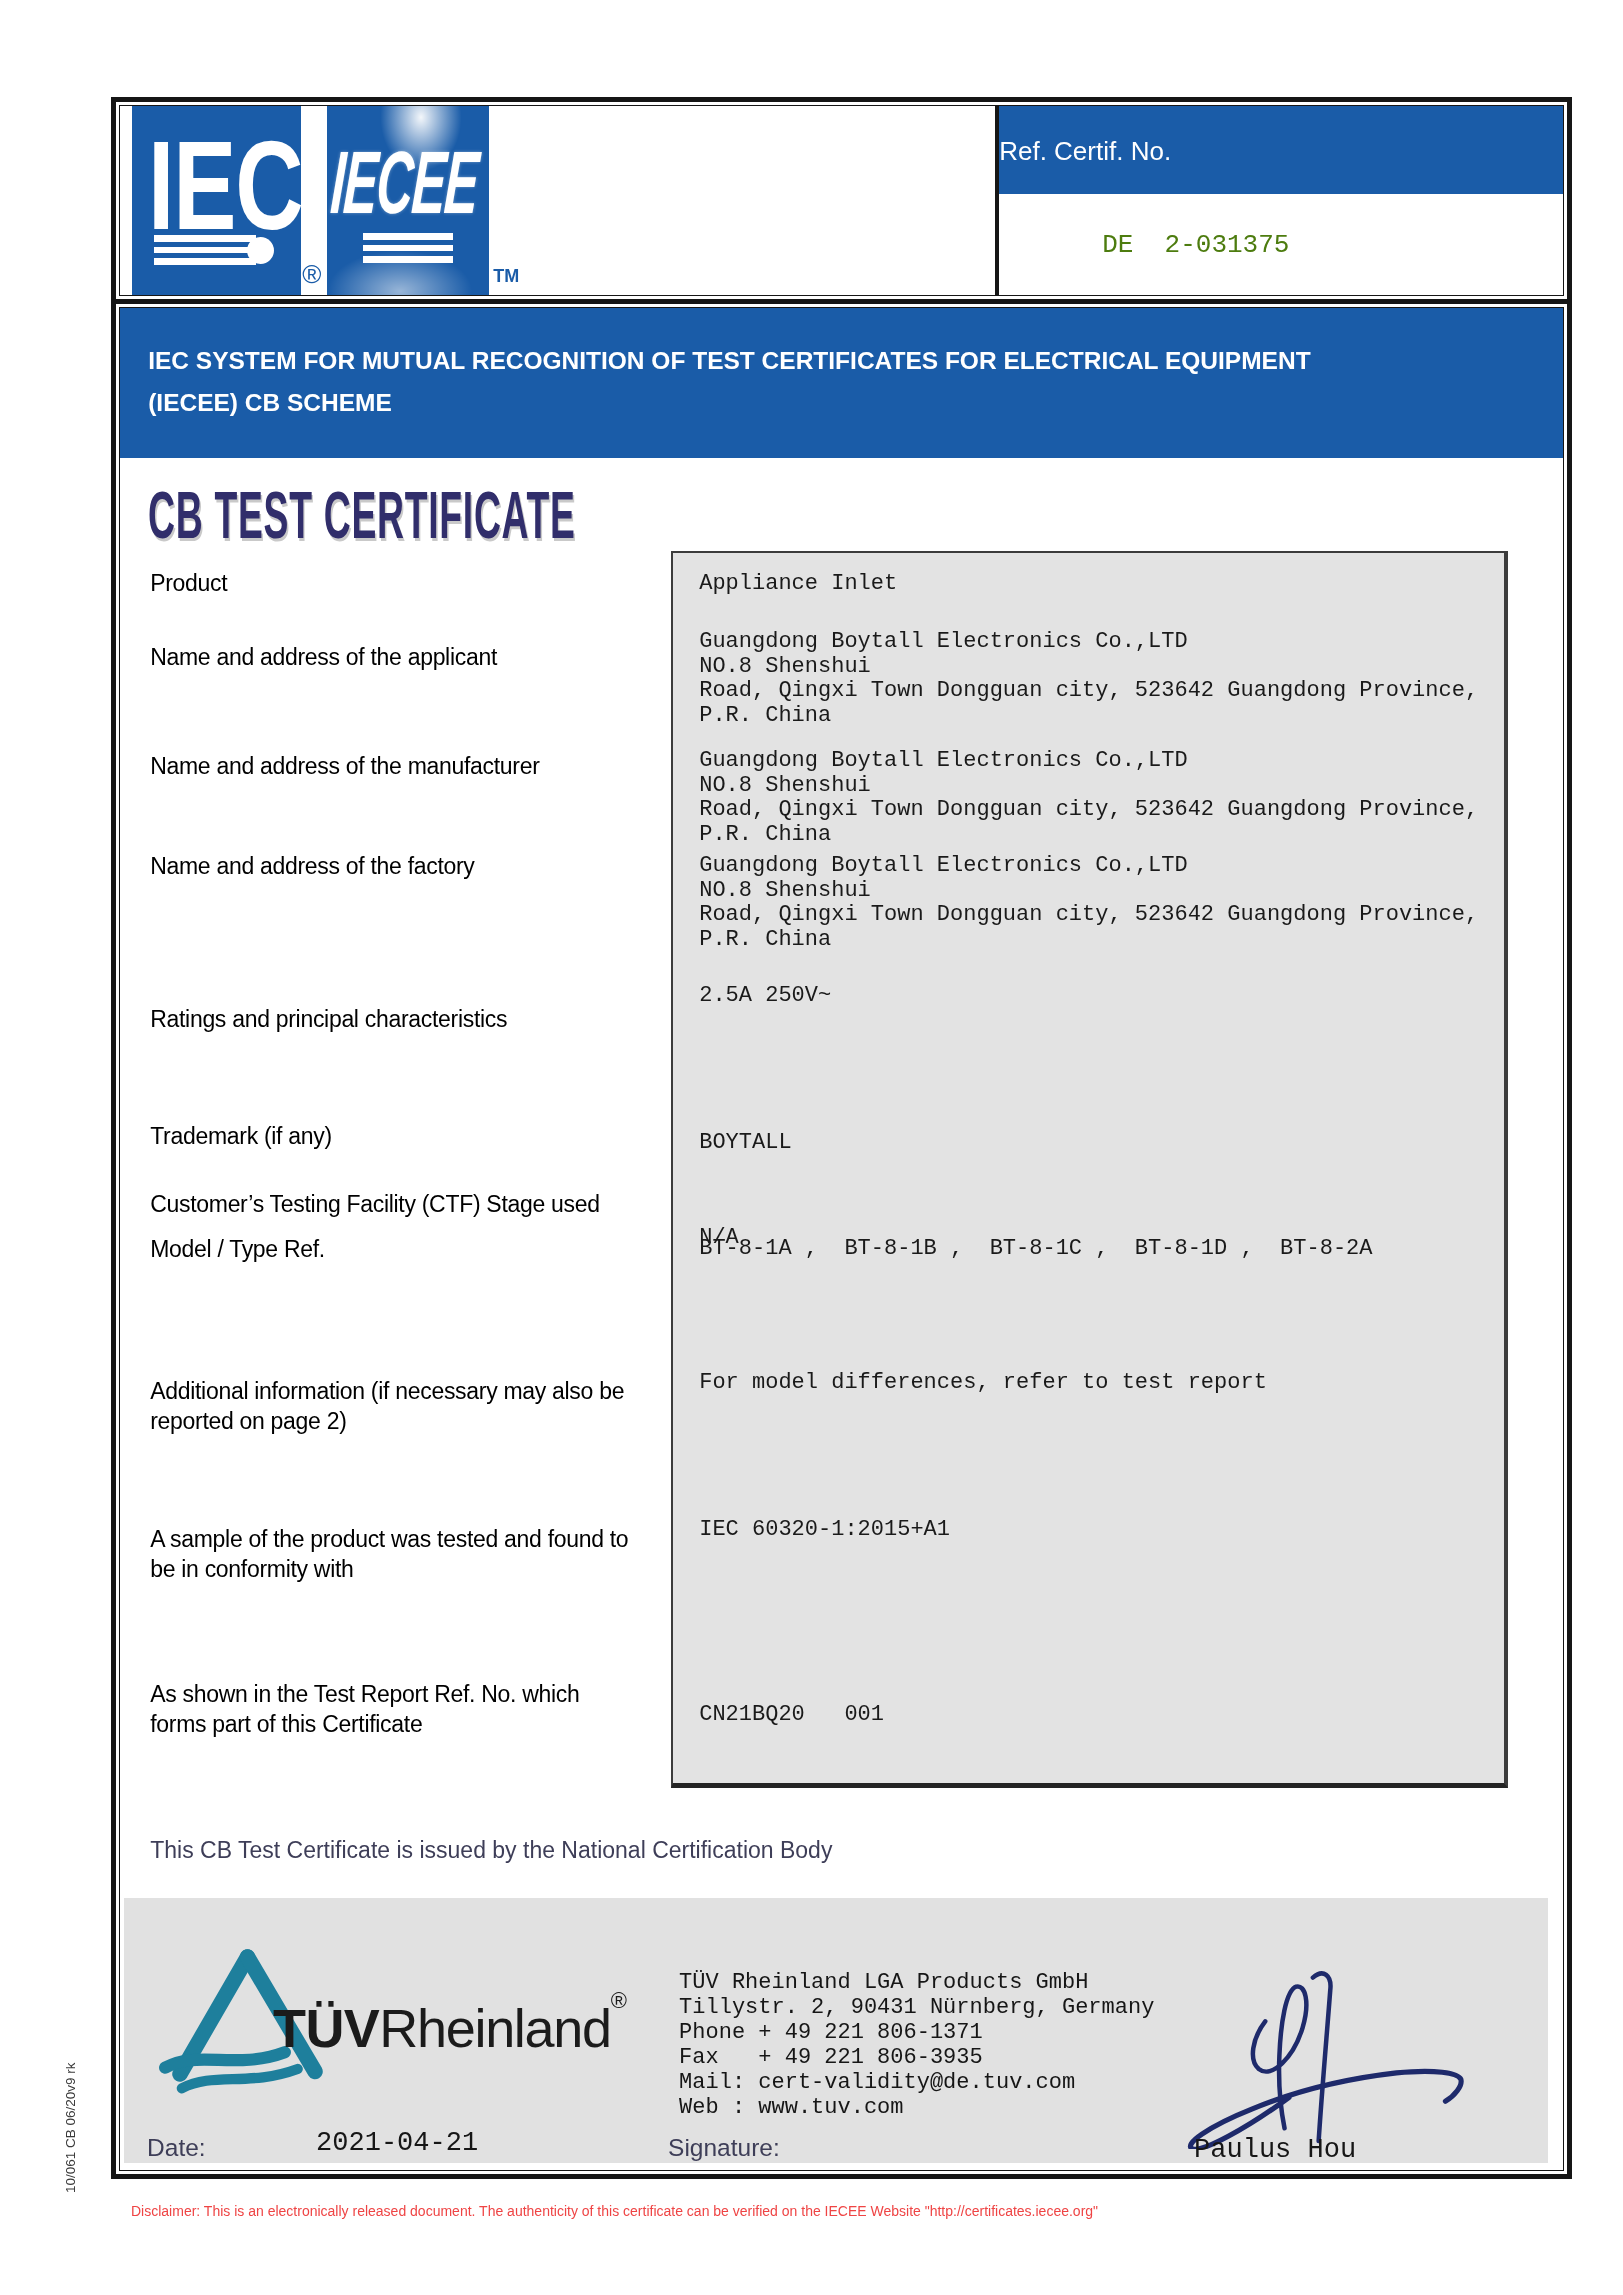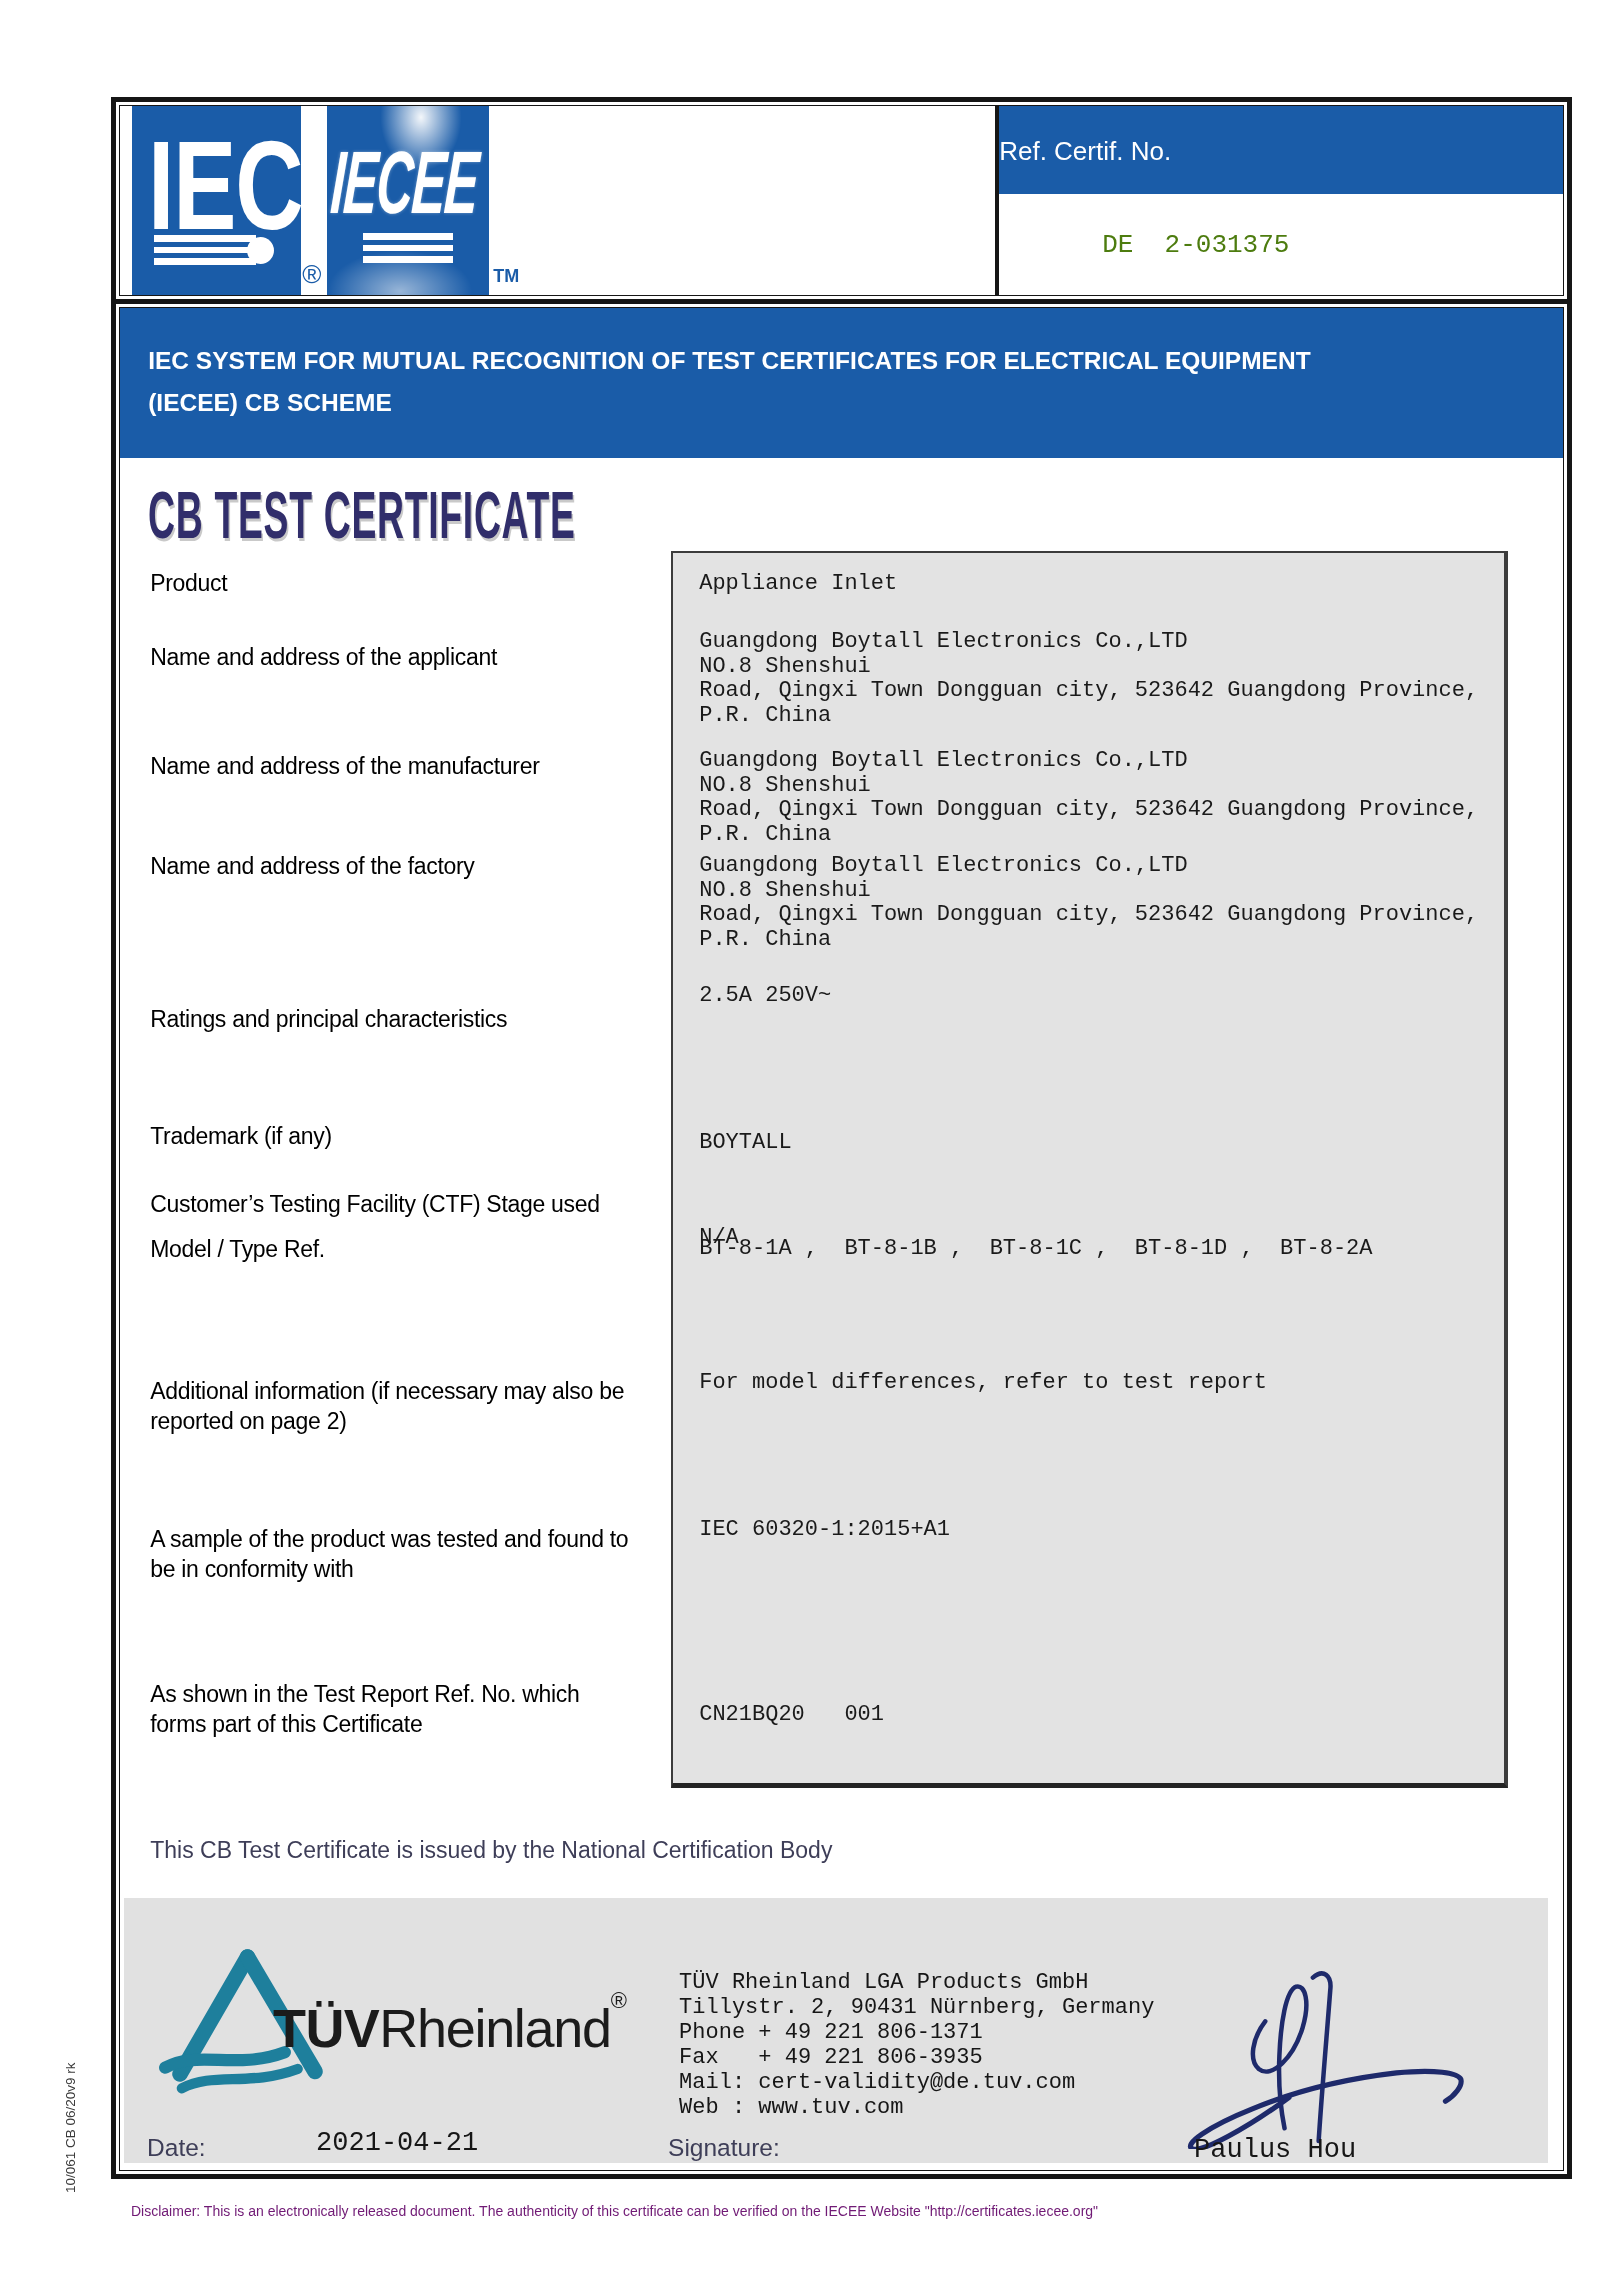--- a/index.html
+++ b/index.html
@@ -79,21 +79,21 @@
   .tuv-wordmark .rheinland { font-size:54px; font-weight:500; letter-spacing:-1.3px; }
   .tuv-wordmark .tuv-reg { font-size:22px; vertical-align:39px; }
   .contact {
     position:absolute; left:555px; top:72px; font-family:"Liberation Mono", monospace;
     font-size:22px; line-height:25px; color:#161616; white-space:pre;
   }
   .foot-label { position:absolute; color:#3e3e58; font-size:24.5px; }
   .foot-value { position:absolute; font-family:"Liberation Mono", monospace; font-size:27px; color:#161616; white-space:pre; }
   .sig-svg { position:absolute; left:1046px; top:64px; }
 
-  .disclaimer { position:absolute; left:131px; top:2203px; font-size:14px; color:#701a75; letter-spacing:0; }
+  .disclaimer { position:absolute; left:131px; top:2203px; font-size:14px; color:#ef4444; letter-spacing:0; }
   .margin-code {
     position:absolute; left:63px; top:2193px; font-size:13.5px; color:#3a3a3a;
     transform:rotate(-90deg); transform-origin:0 0; white-space:nowrap;
   }
 </style>
 </head>
 <body>
 
 <div id="page">
 

